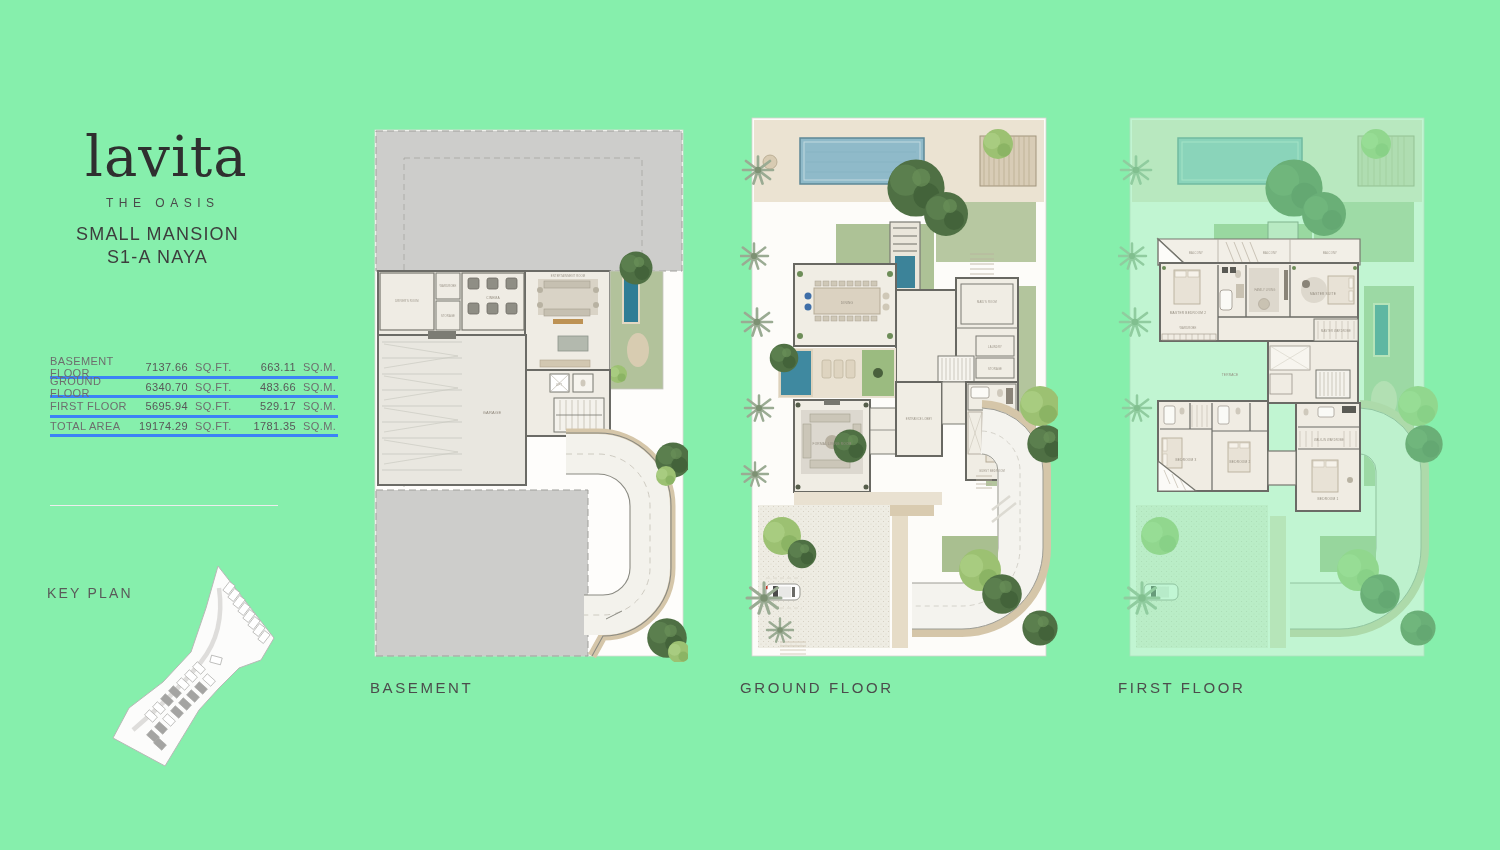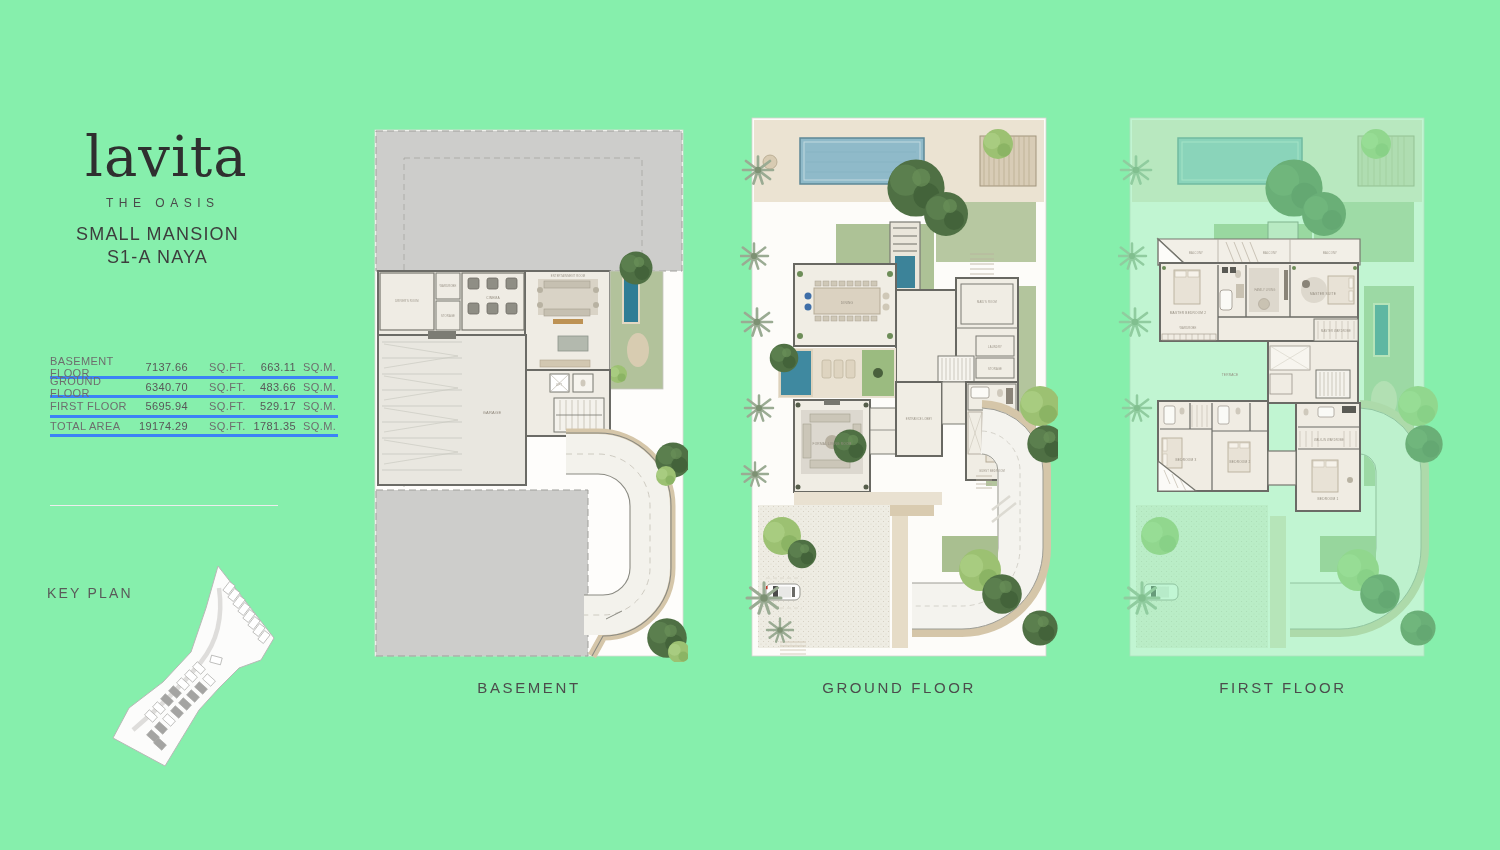--- a/index.html
+++ b/index.html
@@ -11,33 +11,33 @@
   .logo{left:85px;top:126px;width:150px;text-align:center;font-family:"DejaVu Serif",serif;
         font-size:56px;font-weight:400;color:#2f2f2f;letter-spacing:1px;line-height:62px}
   .tagline{left:85px;top:196px;width:150px;text-align:center;font-size:12px;letter-spacing:5.5px;
         color:#4a4a4a;text-indent:5.5px}
   .unit-title{left:30px;top:223px;width:255px;text-align:center;color:#3d3d3d;
         font-size:18px;letter-spacing:1.2px;line-height:23px}
   .area-table{left:50px;top:359px;width:288px;font-size:11px;color:#6d6d6d}
   .arow{display:flex;align-items:center;height:19.5px;border-bottom:3px solid #3b82f6;letter-spacing:.4px}
   .arow .lbl{flex:1;color:#6d6d6d}
   .arow .v1{width:58px;text-align:right;color:#585858}
-  .arow .u1{width:48px;padding-left:21px;color:#6d6d6d}
+  .arow .u1{width:48px;padding-left:7px;color:#6d6d6d}
   .arow .v2{width:60px;text-align:right;color:#585858}
   .arow .u2{width:42px;padding-left:7px;color:#6d6d6d}
   .side-divider{left:50px;top:505px;width:228px;height:1px;background:#ededed}
   .keyplan-label{left:47px;top:585px;font-size:14px;letter-spacing:2.2px;color:#5a5a5a}
   .keyplan{left:103px;top:558px;width:190px;height:222px}
 
   
   .plan{overflow:hidden}
   .plan-basement{left:370px;top:122px;width:318px;height:540px}
   .plan-ground{left:740px;top:108px;width:318px;height:558px}
   .plan-first{left:1118px;top:108px;width:330px;height:558px}
-  .cap{top:679px;text-align:center;font-size:15px;letter-spacing:2.6px;color:#4c4c4c}
+  .cap{top:679px;text-align:left;font-size:15px;letter-spacing:2.6px;color:#4c4c4c}
   .cap-b{left:370px;width:318px}
   .cap-g{left:740px;width:318px}
   .cap-f{left:1118px;width:330px}
 
   svg{display:block;width:100%;height:100%}
   svg text{font-family:"Liberation Sans",sans-serif}
   .rl{font-size:4px;fill:#8e8679;letter-spacing:.25px;text-anchor:middle}
   .rs{font-size:3.2px;fill:#938c7f;letter-spacing:.2px;text-anchor:middle}
   .rxs{font-size:2.7px;fill:#9a9387;letter-spacing:.15px;text-anchor:middle}
 </style>

